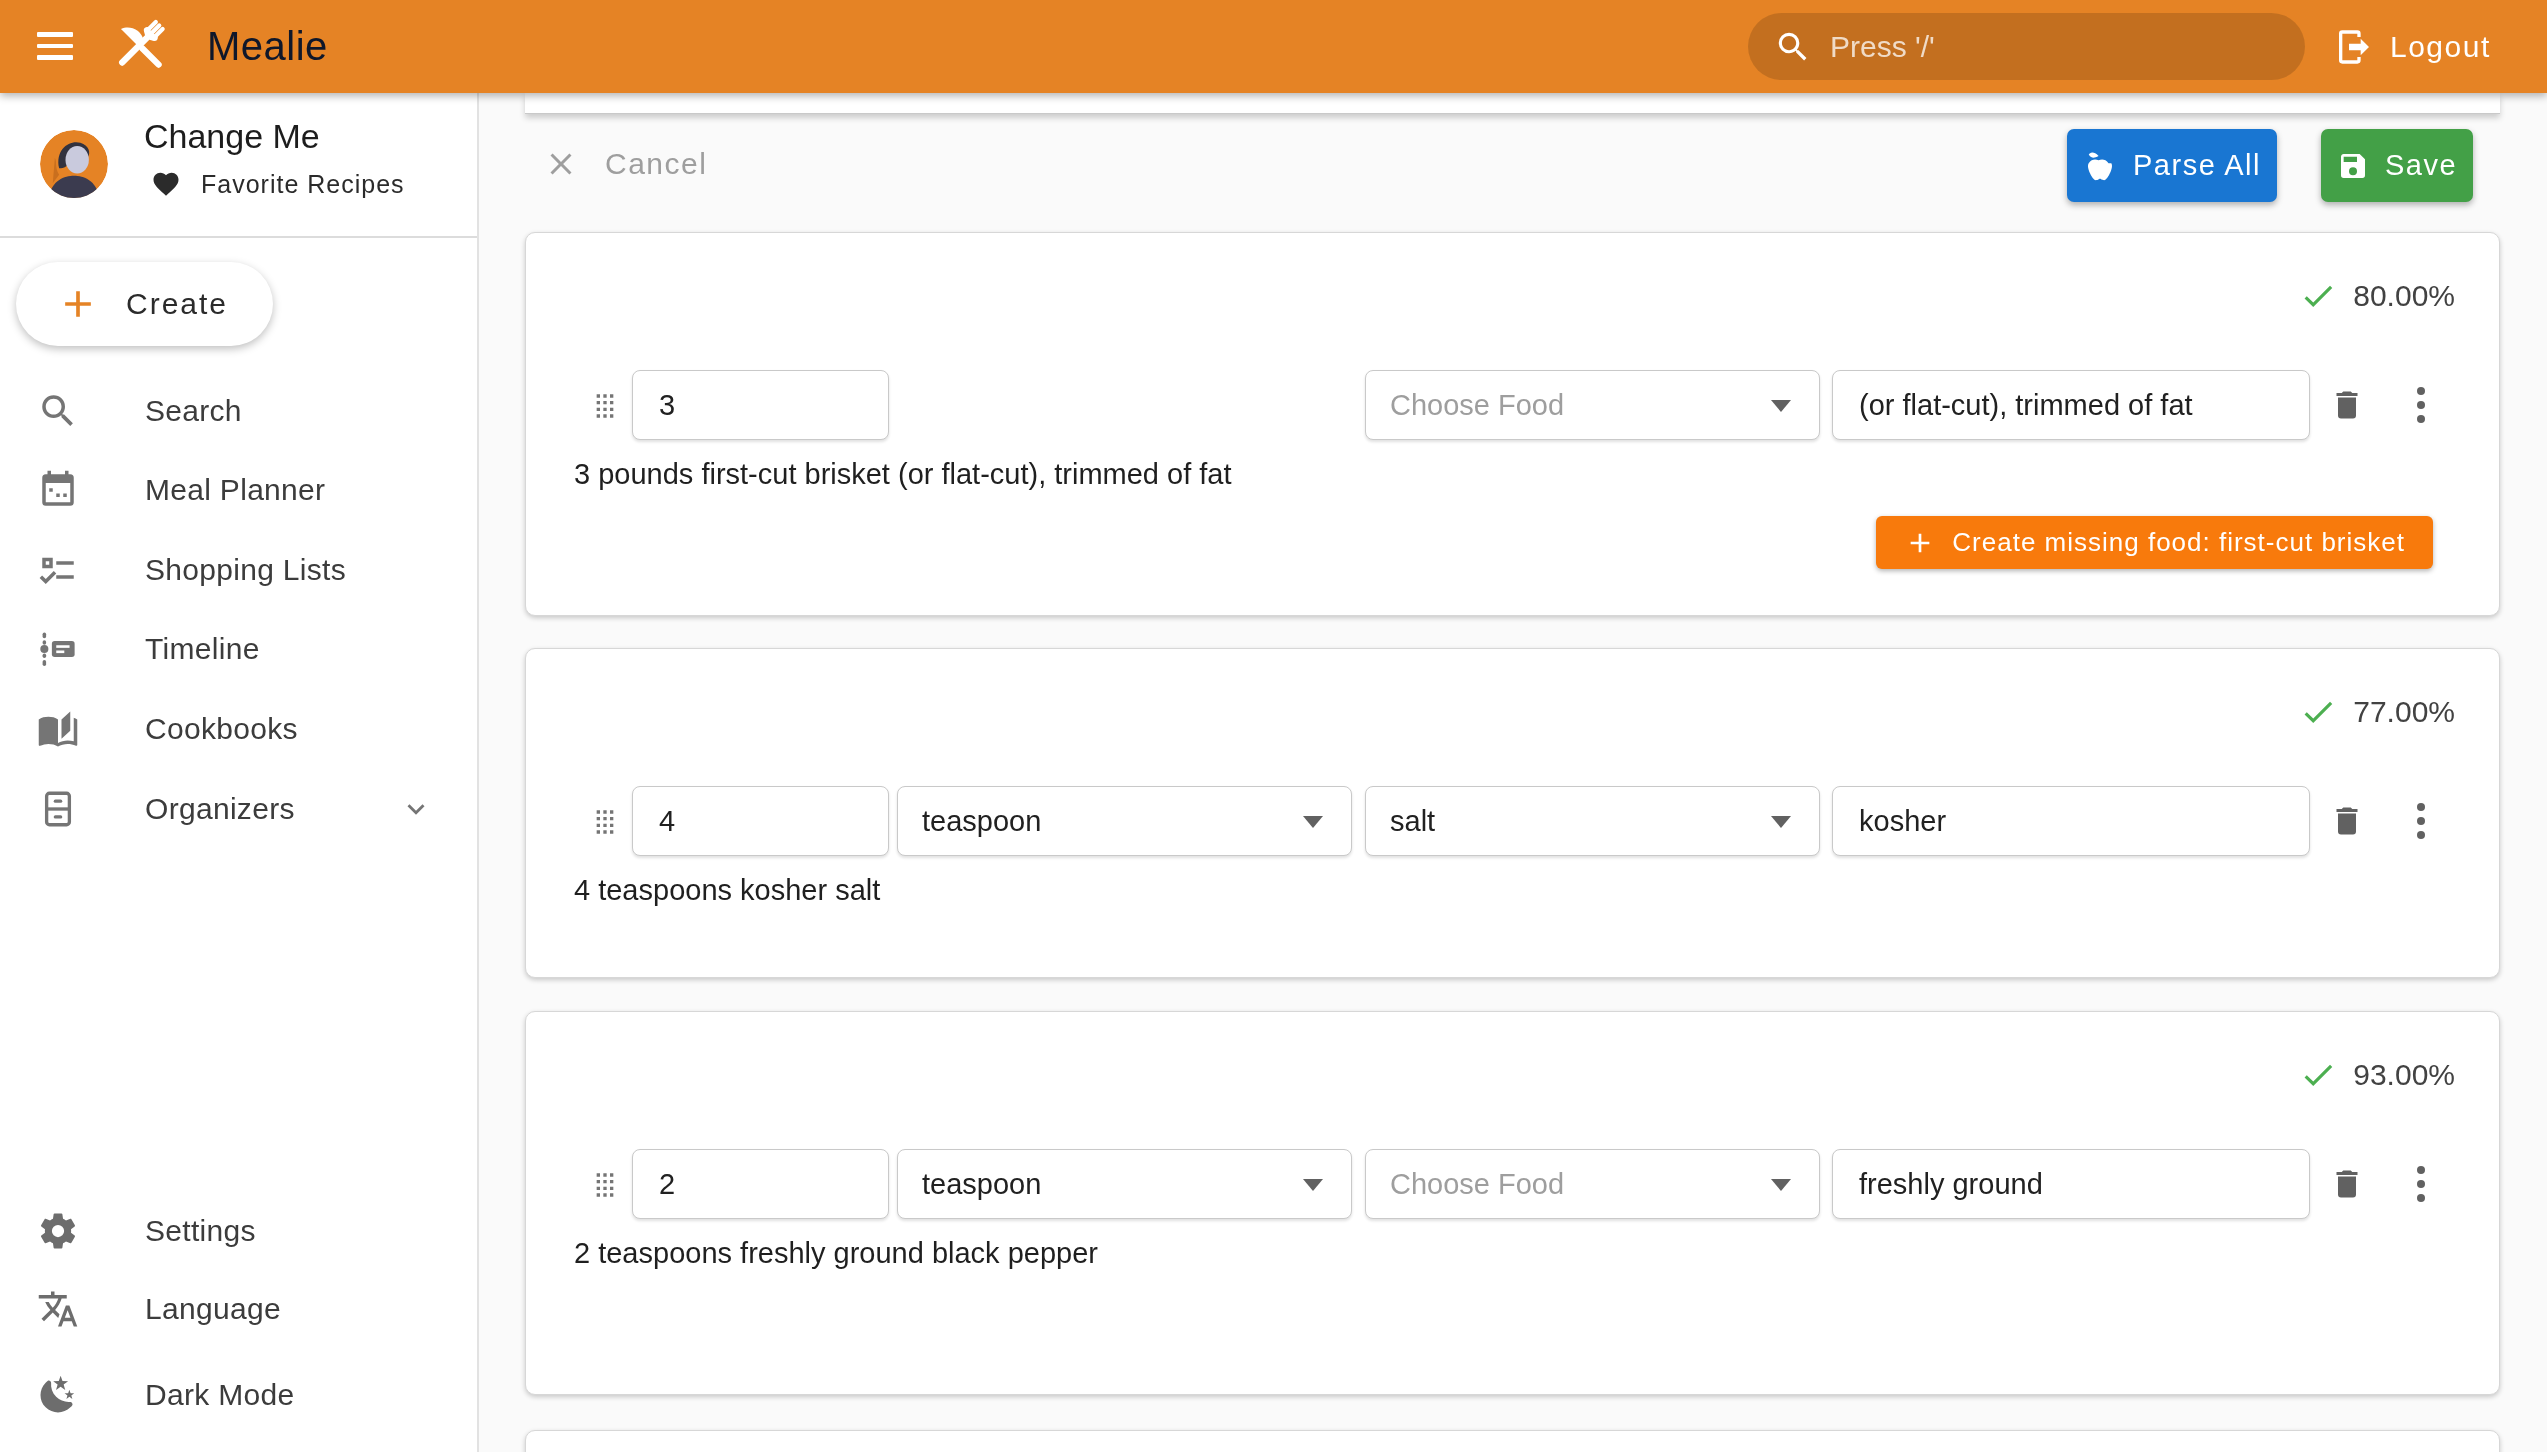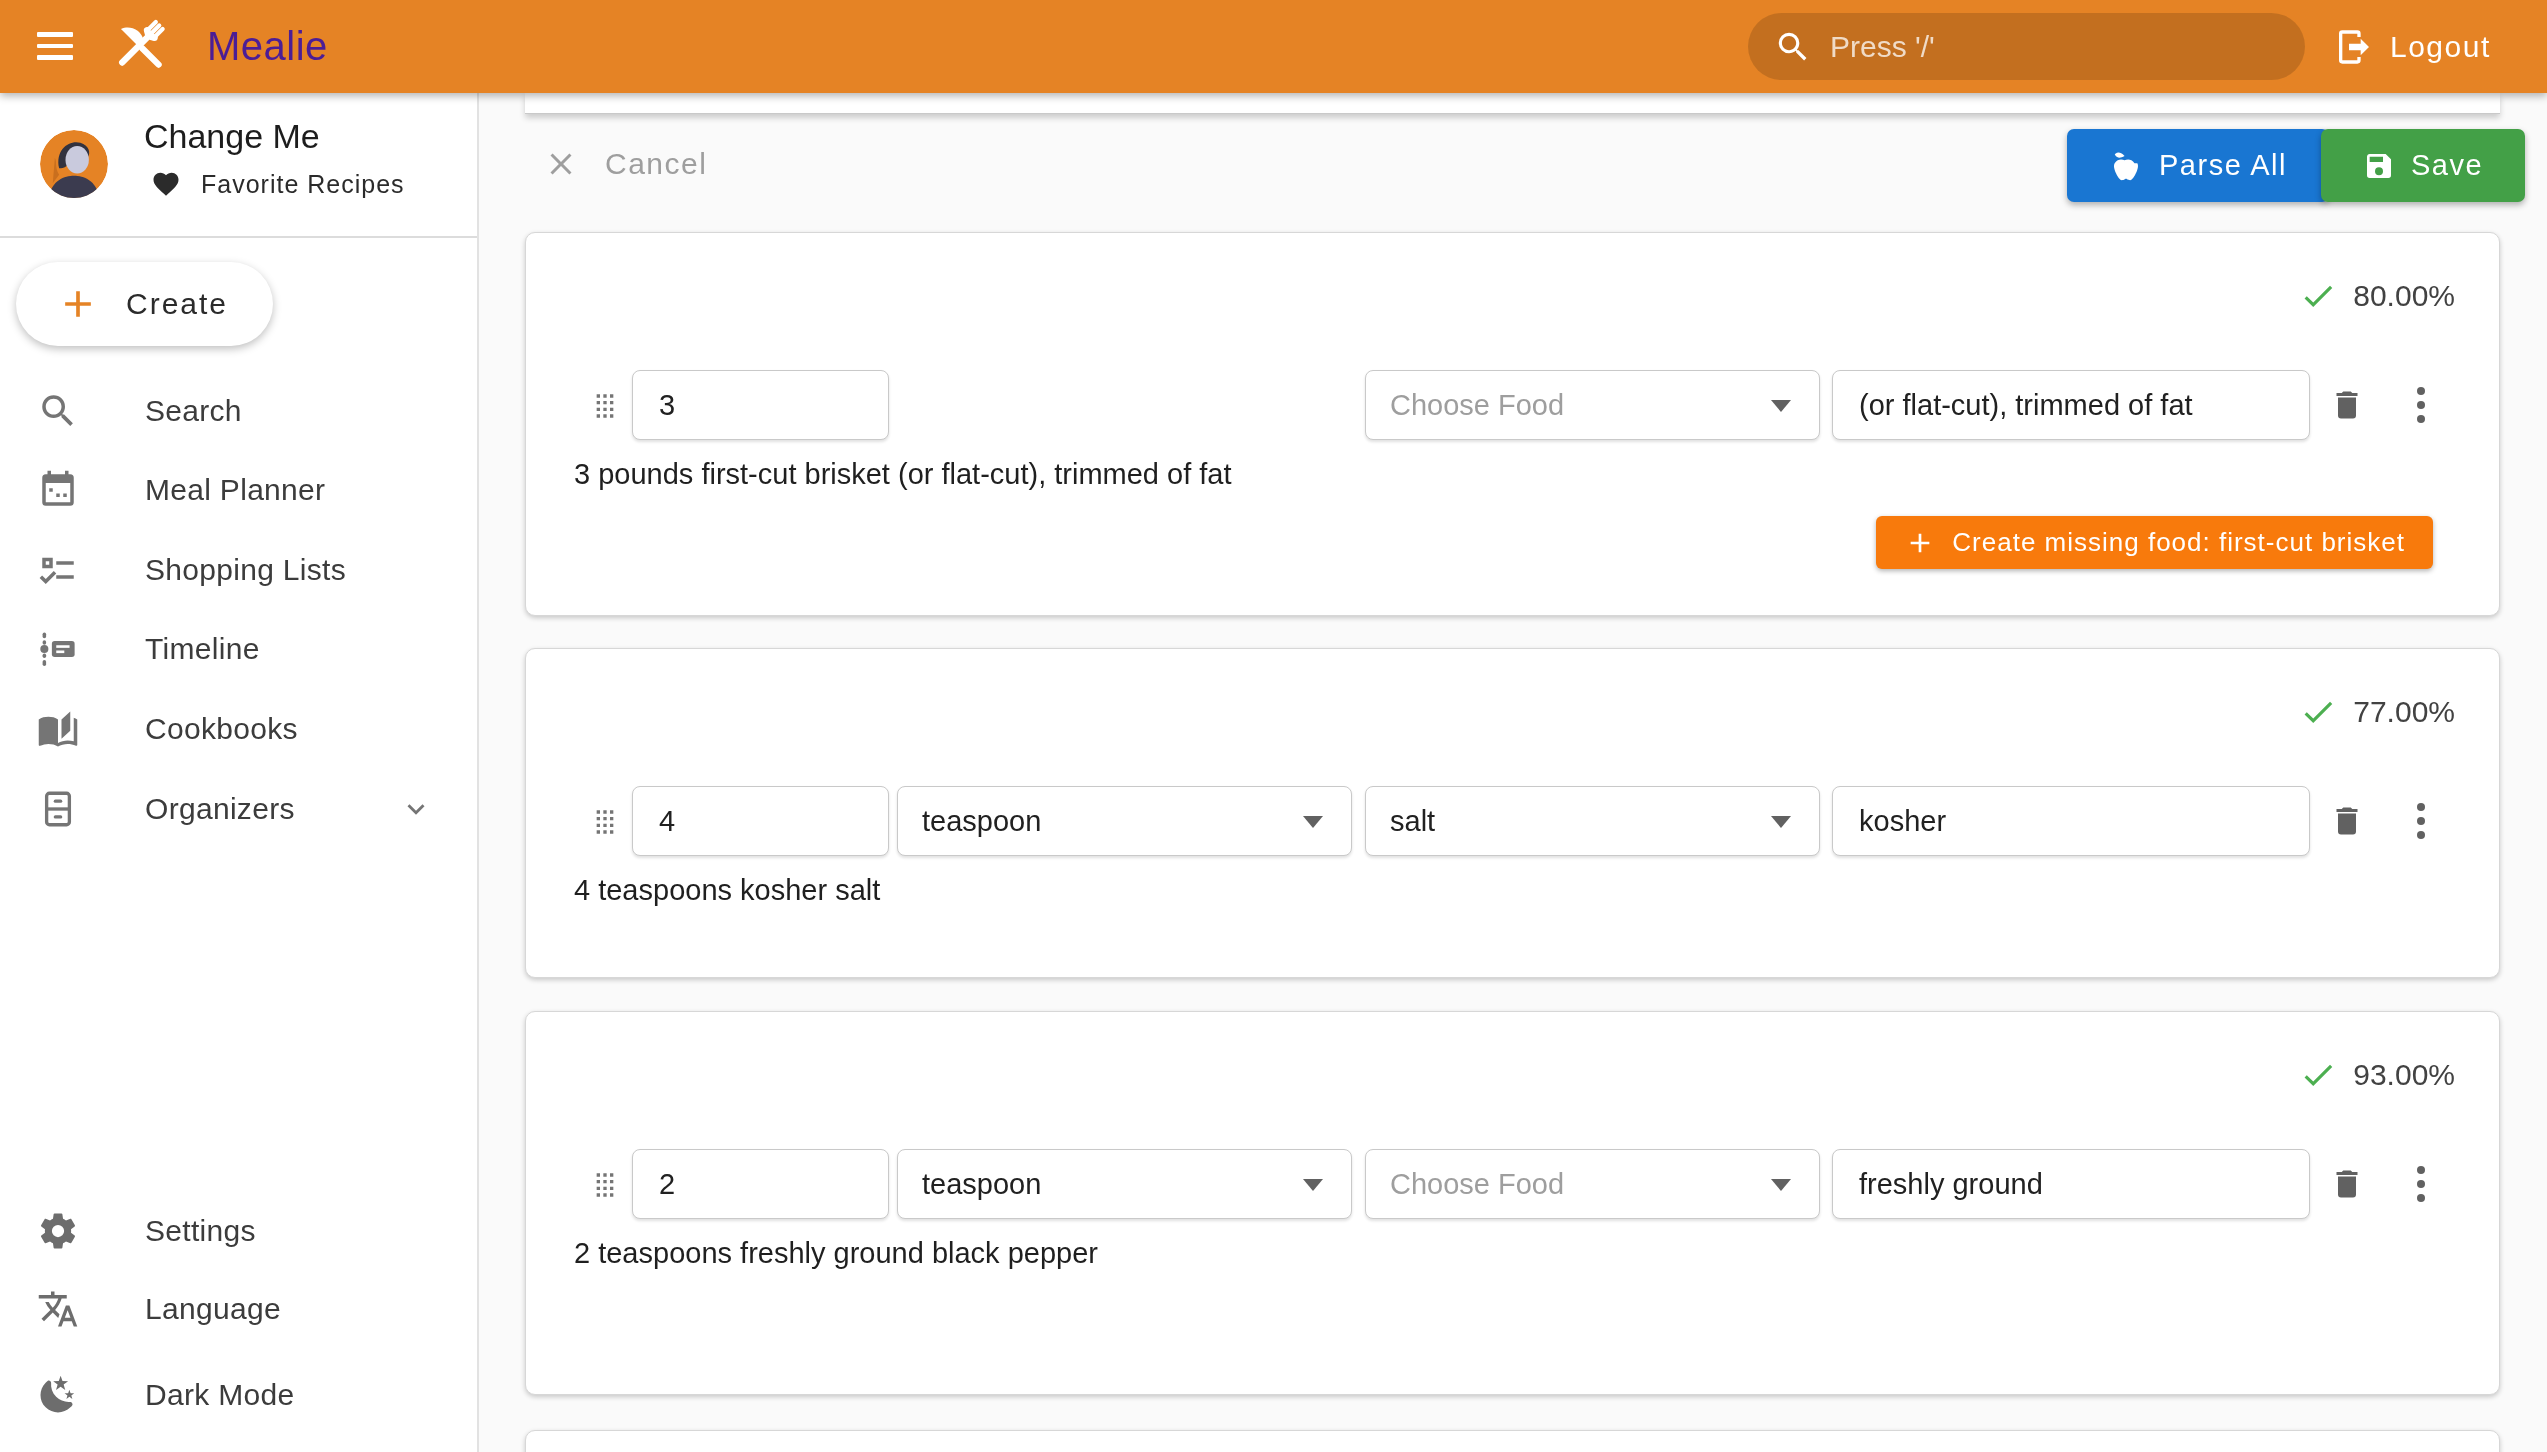--- a/index.html
+++ b/index.html
@@ -6,21 +6,21 @@
   *{box-sizing:border-box;font-family:"Liberation Sans",sans-serif;}
   .screen{position:relative;width:2547px;height:1453px;overflow:hidden;background:#FAFAFA;}
 
   
   .app-bar{position:absolute;left:0;top:0;width:2547px;height:93px;background:#E58325;
     box-shadow:0 3px 8px rgba(0,0,0,.30);z-index:50;}
   .hamburger{position:absolute;left:33px;top:24px;width:44px;height:44px;background:none;border:none;
     cursor:pointer;padding:4px;display:flex;flex-direction:column;justify-content:center;gap:7px;}
   .hamburger span{display:block;width:36px;height:4.5px;background:#fff;border-radius:1px;}
   .logo{position:absolute;left:109px;top:13px;width:68px;height:68px;}
-  .app-title{position:absolute;left:207px;top:24px;color:#4c1d95;font-size:40px;font-weight:500;letter-spacing:0.5px;}
+  .app-title{position:absolute;left:207px;top:24px;color:#0f172a;font-size:40px;font-weight:500;letter-spacing:0.5px;}
   .search-pill{position:absolute;left:1748px;top:13px;width:557px;height:67px;border-radius:34px;
     background:rgba(0,0,0,.15);display:flex;align-items:center;padding:7px 26px;gap:16px;}
   .search-pill input{flex:1;background:transparent;border:none;outline:none;color:#fff;font-size:30px;}
   .search-pill input::placeholder{color:rgba(255,255,255,.75);}
   .logout{position:absolute;left:2326px;top:18px;height:58px;background:none;border:none;cursor:pointer;
     display:flex;align-items:center;gap:16px;color:#fff;font-size:30px;font-weight:500;letter-spacing:1.5px;padding:0 8px;}
 
   
   .sidebar{position:absolute;left:0;top:93px;width:479px;height:1360px;background:#fff;
     border-right:2px solid #e2e2e2;}
@@ -39,21 +39,21 @@
   .nav-item .lbl{margin-left:66px;font-size:30px;color:#3c3c3c;letter-spacing:0.3px;}
   .nav-item .chev{position:absolute;right:44px;}
 
   
   .main{position:absolute;left:479px;top:93px;width:2069px;height:1360px;}
   .scrolled-edge{position:absolute;left:46px;top:0;width:1975px;height:21px;background:#fff;
     border-bottom:1px solid #c9c9c9;box-shadow:0 4px 6px rgba(0,0,0,.18);}
   .cancel-btn{position:absolute;left:58px;top:40px;height:62px;background:none;border:none;cursor:pointer;
     display:flex;align-items:center;gap:26px;color:#9E9E9E;font-size:30px;font-weight:500;letter-spacing:1.5px;}
   .btn{border:none;border-radius:7px;height:73px;display:flex;align-items:center;gap:16px;cursor:pointer;
-    color:#fff;font-size:29px;font-weight:500;letter-spacing:1.5px;box-shadow:0 3px 6px rgba(0,0,0,.3);padding:0 42px;}
+    color:#fff;font-size:29px;font-weight:500;letter-spacing:1.5px;box-shadow:0 3px 6px rgba(0,0,0,.3);padding:0 16px;}
   .parse-btn{position:absolute;left:1588px;top:36px;background:#1976D2;}
   .save-btn{position:absolute;left:1842px;top:36px;background:#43A047;}
 
   
   .card{position:absolute;left:46px;width:1975px;background:#fff;border:1px solid #d7d7d7;
     border-radius:10px;box-shadow:0 2px 5px rgba(0,0,0,.20);}
   .card1{top:139px;height:384px;}
   .card2{top:555px;height:330px;}
   .card3{top:918px;height:384px;}
   .card4{top:1337px;height:80px;}

